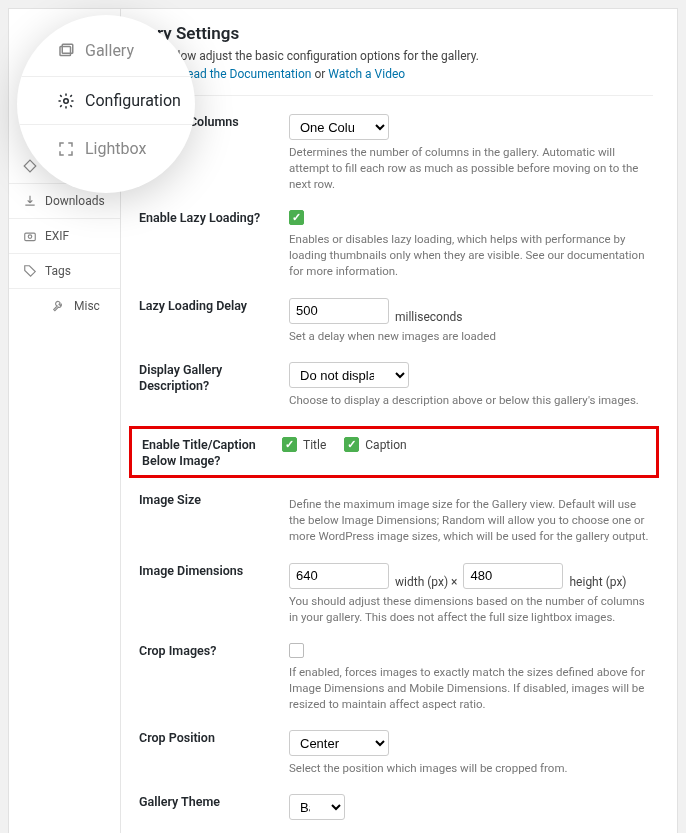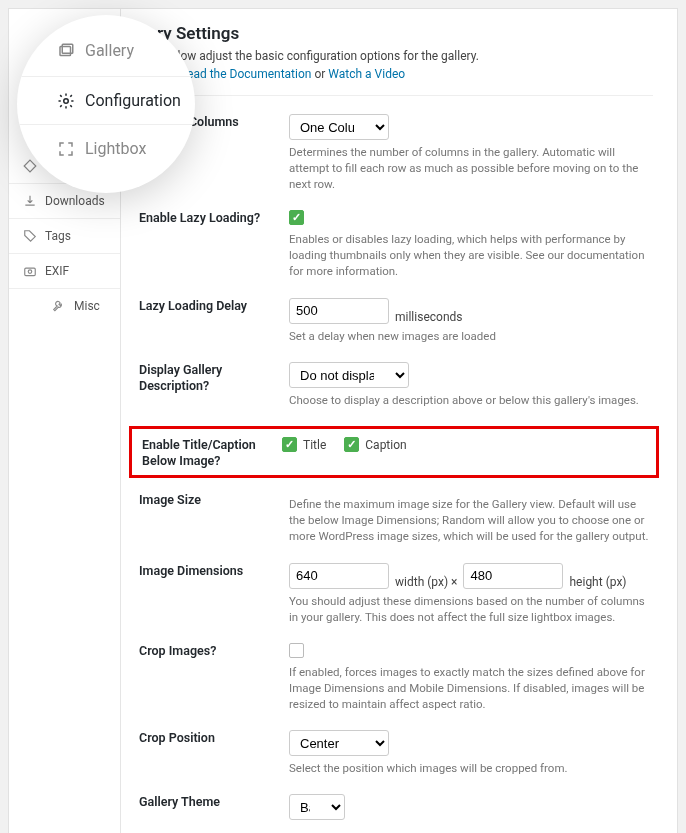--- a/index.html
+++ b/index.html
@@ -149,33 +149,33 @@
       <span class="side-ico">
           <svg viewBox="0 0 24 24">
             <path d="M12 3v12m0 0l-4-4m4 4l4-4M4 19h16" fill="none" stroke-width="2"></path>
           </svg>
         </span>
       <span>Downloads</span>
     </div>
     <div class="side-item">
       <span class="side-ico">
           <svg viewBox="0 0 24 24">
-            <path d="M3 3h8l10 10-8 8L3 11z" fill="none" stroke-width="2"></path>
-          </svg>
-        </span>
-      <span>Tags</span>
-    </div>
-    <div class="side-item">
-      <span class="side-ico">
-          <svg viewBox="0 0 24 24">
             <rect x="3" y="7" width="18" height="13" rx="2" fill="none" stroke-width="2"></rect>
             <circle cx="12" cy="13" r="3" fill="none" stroke-width="2"></circle>
           </svg>
         </span>
       <span>EXIF</span>
+    </div>
+    <div class="side-item">
+      <span class="side-ico">
+          <svg viewBox="0 0 24 24">
+            <path d="M3 3h8l10 10-8 8L3 11z" fill="none" stroke-width="2"></path>
+          </svg>
+        </span>
+      <span>Tags</span>
     </div>
     <div class="side-item">
       <span class="side-ico">
           <svg viewBox="0 0 24 24">
             <path d="M14 7a4 4 0 10-5 5l-6 6 2 2 6-6a4 4 0 005-5l-2 2-2-2z" fill="none" stroke-width="2"></path>
           </svg>
         </span>
       <span>Misc</span>
     </div>
   </div>

